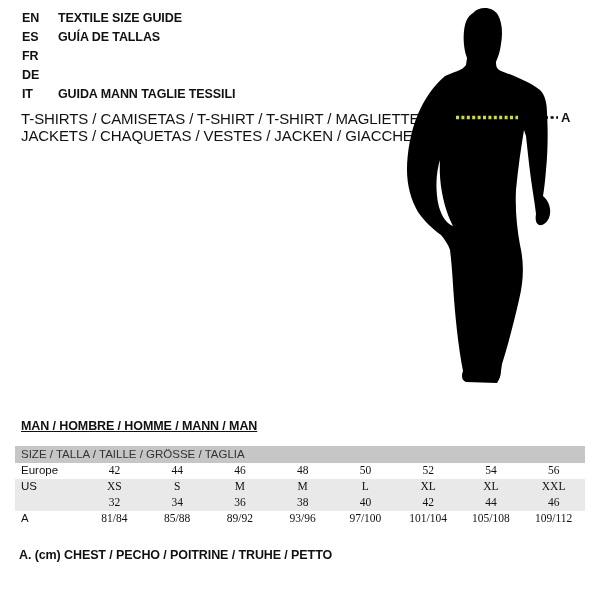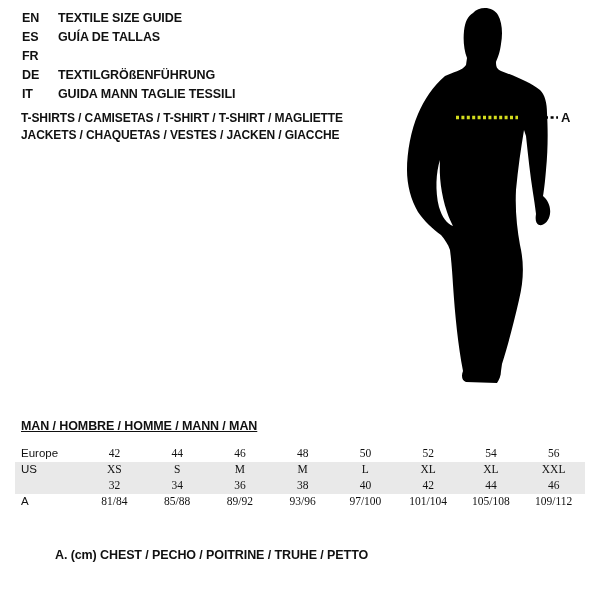--- a/index.html
+++ b/index.html
@@ -6,56 +6,55 @@
   .canvas{
     position:relative;width:600px;height:600px;background:#ffffff;overflow:hidden;
     font-family:"Liberation Sans","DejaVu Sans",sans-serif;color:#111;
   }
   
   .lang-list{position:absolute;top:11px;left:22px;}
   .lang-row{display:flex;height:19px;font-weight:bold;font-size:12.5px;letter-spacing:-0.1px;}
   .lang-code{width:36px;flex:0 0 36px;}
   
   .categories{position:absolute;top:110px;left:21px;}
-  .category-line{height:17px;line-height:17px;font-weight:bold;font-size:12px;letter-spacing:-0.1px;}
+  .category-line{height:17px;line-height:17px;font-weight:normal;font-size:15px;letter-spacing:-0.1px;}
   
   .figure-wrap{position:absolute;left:400px;top:0;width:200px;height:410px;}
   .figure-wrap svg{display:block;width:200px;height:410px;}
   
   .section-title{position:absolute;top:419px;left:21px;font-weight:bold;font-size:12.5px;letter-spacing:-0.1px;text-decoration:underline;}
   
   .size-table{position:absolute;top:446px;left:15px;width:570px;font-size:11.5px;}
   .table-header{height:17px;line-height:17px;background:var(--header-bg,#c6c6c6);color:#333;padding-left:6px;box-sizing:border-box;}
   .table-row{display:grid;grid-template-columns:68px repeat(8,1fr);height:16px;line-height:15px;}
   .table-row.striped{background:var(--stripe-bg,#e9e9e9);}
   .row-label{padding-left:6px;text-align:left;}
   .cell{text-align:center;font-family:Liberation Serif, serif;}
   
-  .footnote{position:absolute;top:548px;left:19px;font-weight:bold;font-size:12.5px;letter-spacing:-0.1px;margin-left:36px;}
+  .footnote{position:absolute;top:548px;left:19px;font-weight:bold;font-size:12.5px;letter-spacing:-0.1px;}
 </style>
 </head>
 <body>
 
 <div class="canvas">
 
   <div class="lang-list">
     <div class="lang-row">
       <span class="lang-code">EN</span>
       <span class="lang-label">TEXTILE SIZE GUIDE</span>
     </div>
     <div class="lang-row">
       <span class="lang-code">ES</span>
       <span class="lang-label">GUÍA DE TALLAS</span>
     </div>
     <div class="lang-row">
       <span class="lang-code">FR</span>
     </div>
     <div class="lang-row">
       <span class="lang-code">DE</span>
-      <span class="lang-label">TEXTILGRÖßENFÜHRUNG</span>
     </div>
     <div class="lang-row">
       <span class="lang-code">IT</span>
       <span class="lang-label">GUIDA MANN TAGLIE TESSILI</span>
     </div>
   </div>
 
   <div class="categories">
     <div class="category-line">T-SHIRTS / CAMISETAS / T-SHIRT / T-SHIRT / MAGLIETTE</div>
     <div class="category-line">JACKETS / CHAQUETAS / VESTES / JACKEN / GIACCHE</div>
@@ -111,20 +110,21 @@
       <line x1="56" y1="117.5" x2="118" y2="117.5" stroke="#d4dd1e" stroke-width="3.4" stroke-dasharray="3 2.4"></line>
 
       <line x1="145" y1="117.5" x2="158" y2="117.5" stroke="#000000" stroke-width="2.6" stroke-dasharray="3 2.6"></line>
       <text x="161" y="122" font-size="13" font-weight="600" fill="#111">A</text>
     </svg>
   </div>
 
   <div class="section-title">MAN / HOMBRE / HOMME / MANN / MAN</div>
 
   <div class="size-table">
+    <div class="table-header">SIZE / TALLA / TAILLE / GRÖSSE / TAGLIA</div>
 
     <div class="table-row">
       <span class="row-label">Europe</span>
       <span class="cell">42</span>
       <span class="cell">44</span>
       <span class="cell">46</span>
       <span class="cell">48</span>
       <span class="cell">50</span>
       <span class="cell">52</span>
       <span class="cell">54</span>

